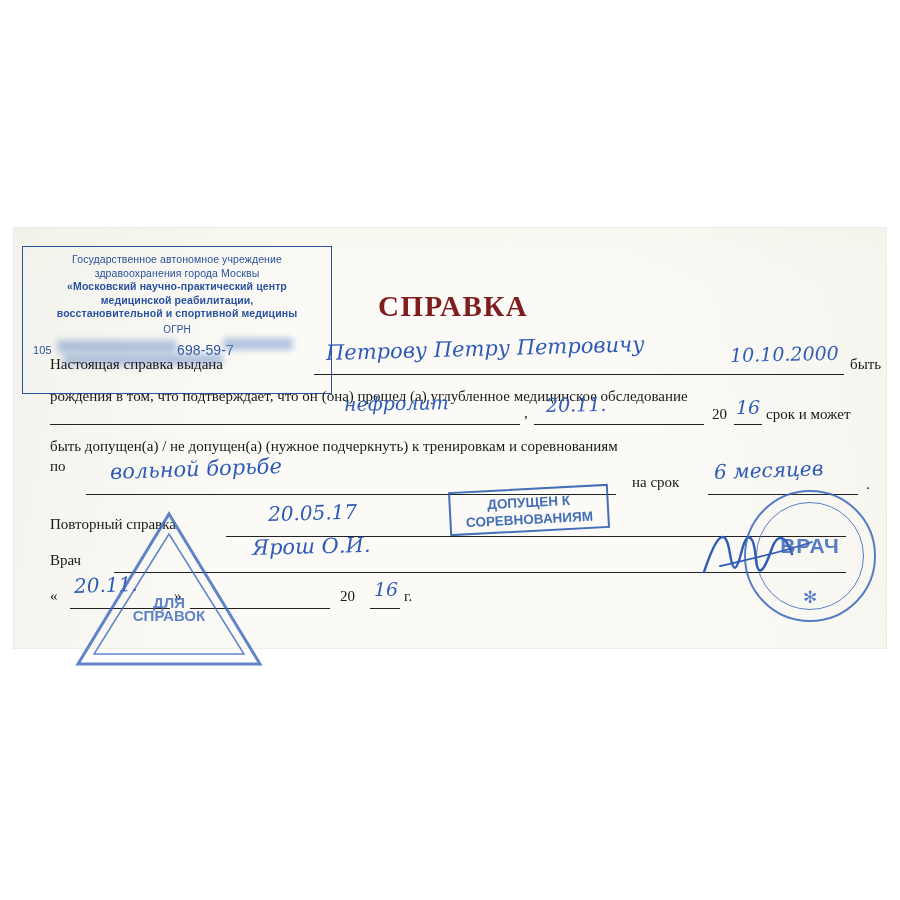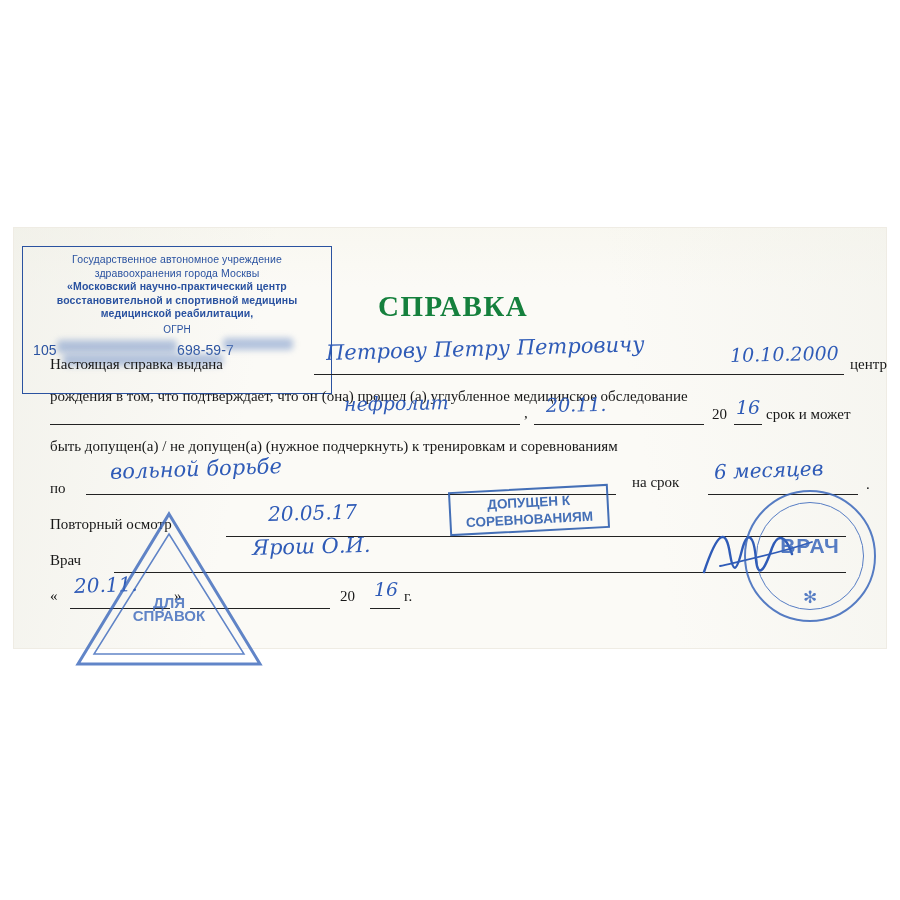--- a/index.html
+++ b/index.html
@@ -78,21 +78,21 @@
     white-space: nowrap;
   }
   #title {
     position: absolute;
     left: 364px;
     top: 62px;
     font-family: "Liberation Serif", serif;
     font-weight: bold;
     font-size: 29px;
     letter-spacing: 1.5px;
-    color: #15803d;
+    color: #7f1d1d;
   }
   .rule {
     position: absolute;
     height: 1px;
     background: #222;
   }
   
   .hand {
     position: absolute;
     color: #2f5bb7;
@@ -186,62 +186,62 @@
 
 <div id="page">
 
   <div id="certificate">
     <div class="paper-tint"></div>
 
     <div id="org-stamp">
       <span class="ln">Государственное автономное учреждение</span>
       <span class="ln">здравоохранения города Москвы</span>
       <span class="ln b">«Московский научно-практический центр</span>
+      <span class="ln b">медицинской реабилитации,</span>
       <span class="ln b">восстановительной и спортивной медицины</span>
-      <span class="ln b">медицинской реабилитации,</span>
       <span class="ln ogrn">ОГРН</span>
       <div class="redacted-row">
-        <span style="position:absolute;left:6px;top:8px;font-size:14px;">105</span>
+        <span style="position:absolute;left:6px;top:8px;font-size:11px;">105</span>
         <span style="position:absolute;left:150px;top:8px;font-size:14px;">698-59-7</span>
         <span class="smudge" style="left:30px;top:4px;width:120px;height:13px;"></span>
         <span class="smudge" style="left:36px;top:18px;width:160px;height:12px;"></span>
         <span class="smudge" style="left:196px;top:2px;width:70px;height:12px;"></span>
       </div>
     </div>
 
     <div id="title">СПРАВКА</div>
 
     <div class="form-text" style="left:36px; top:128px;">Настоящая справка выдана</div>
     <div class="rule" style="left:300px; top:146px; width:530px;"></div>
-    <div class="form-text" style="left:836px; top:128px;">центр</div>
+    <div class="form-text" style="left:836px; top:128px;">быть</div>
     <div class="hand" style="left:312px; top:113px; font-size:21px; transform:rotate(-1.6deg);">Петрову Петру Петровичу</div>
     <div class="hand" style="left:716px; top:116px; font-size:19px; transform:rotate(-1.2deg);">10.10.2000</div>
 
     <div class="form-text" style="left:36px; top:160px;">рождения в том, что подтверждает, что он (она) прошел (а) углубленное медицинское обследование</div>
     <div class="rule" style="left:36px; top:196px; width:470px;"></div>
     <div class="hand" style="left:330px; top:165px; font-size:19px; transform:rotate(-1deg);">нефролит</div>
     <div class="form-text" style="left:510px; top:177px;">,</div>
     <div class="rule" style="left:520px; top:196px; width:170px;"></div>
     <div class="hand" style="left:532px; top:166px; font-size:19px; transform:rotate(-1deg);">20.11.</div>
     <div class="form-text" style="left:698px; top:178px;">20</div>
     <div class="hand" style="left:722px; top:168px; font-size:19px;">16</div>
     <div class="rule" style="left:720px; top:196px; width:28px;"></div>
     <div class="form-text" style="left:752px; top:178px;">срок и может</div>
 
     <div class="form-text" style="left:36px; top:210px;">быть допущен(а) / не допущен(а) (нужное подчеркнуть)  к тренировкам и соревнованиям</div>
 
-    <div class="form-text" style="left:36px; top:252px;">по</div>
+    <div class="form-text" style="left:36px; top:230px;">по</div>
     <div class="rule" style="left:72px; top:266px; width:530px;"></div>
     <div class="hand" style="left:96px; top:232px; font-size:21px; transform:rotate(-2deg);">вольной борьбе</div>
     <div class="form-text" style="left:618px; top:246px;">на срок</div>
     <div class="rule" style="left:694px; top:266px; width:150px;"></div>
     <div class="hand" style="left:700px; top:232px; font-size:20px; transform:rotate(-2deg);">6 месяцев</div>
     <div class="form-text" style="left:852px; top:248px;">.</div>
 
-    <div class="form-text" style="left:36px; top:288px;">Повторный осмотр</div>
+    <div class="form-text" style="left:36px; top:288px;">Повторный справка</div>
     <div class="rule" style="left:212px; top:308px; width:620px;"></div>
     <div class="hand" style="left:254px; top:274px; font-size:20px; transform:rotate(-1.5deg);">20.05.17</div>
 
     <div class="form-text" style="left:36px; top:324px;">Врач</div>
     <div class="rule" style="left:100px; top:344px; width:732px;"></div>
     <div class="hand" style="left:238px; top:308px; font-size:21px; transform:rotate(-1.5deg);">Ярош О.И.</div>
 
     <svg class="sig" style="left:686px; top:292px;" width="120" height="70" viewBox="0 0 120 70">
       <path d="M4,52 C18,10 26,8 30,34 C33,52 36,54 42,30 C47,10 54,14 56,40 C58,58 64,52 72,28 C78,12 86,16 92,34" fill="none" stroke="#2f5bb7" stroke-width="2.4" stroke-linecap="round"></path>
       <path d="M20,46 C46,40 76,34 112,22" fill="none" stroke="#2f5bb7" stroke-width="1.8" stroke-linecap="round"></path>

